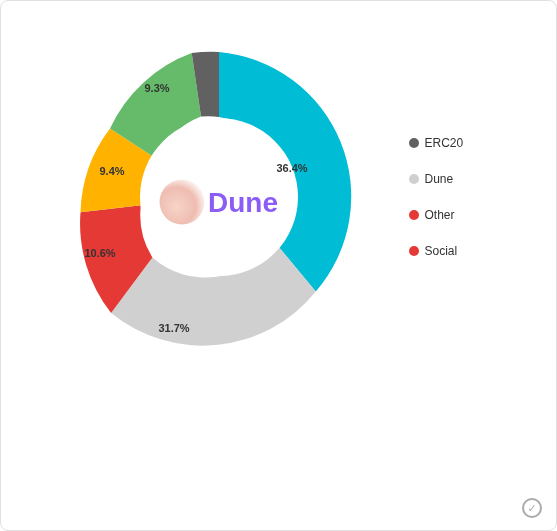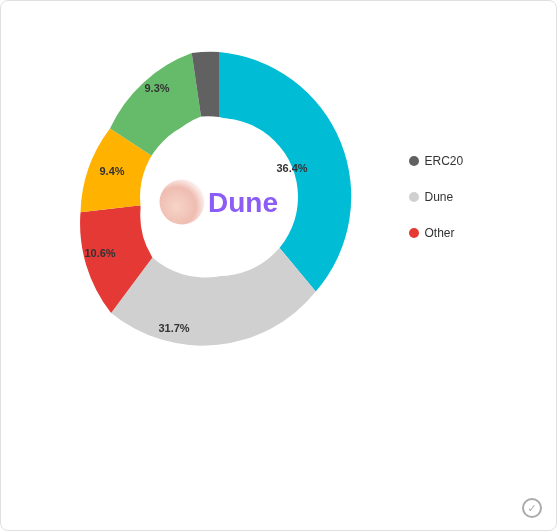--- a/index.html
+++ b/index.html
@@ -194,17 +194,21 @@
         <span>ERC20</span>
       </div>
       <div class="legend-item">
         <div class="legend-dot" style="background:#d0d0d0;"></div>
         <span>Dune</span>
       </div>
       <div class="legend-item">
         <div class="legend-dot" style="background:#e53935;"></div>
         <span>Other</span>
       </div>
+      <div class="legend-item">
+        <div class="legend-dot" style="background:#e53935;"></div>
+        <span>Social</span>
+      </div>
     </div>
   </div>
 
   <div class="check-icon">✓</div>
 </div>
 
 </body></html>

